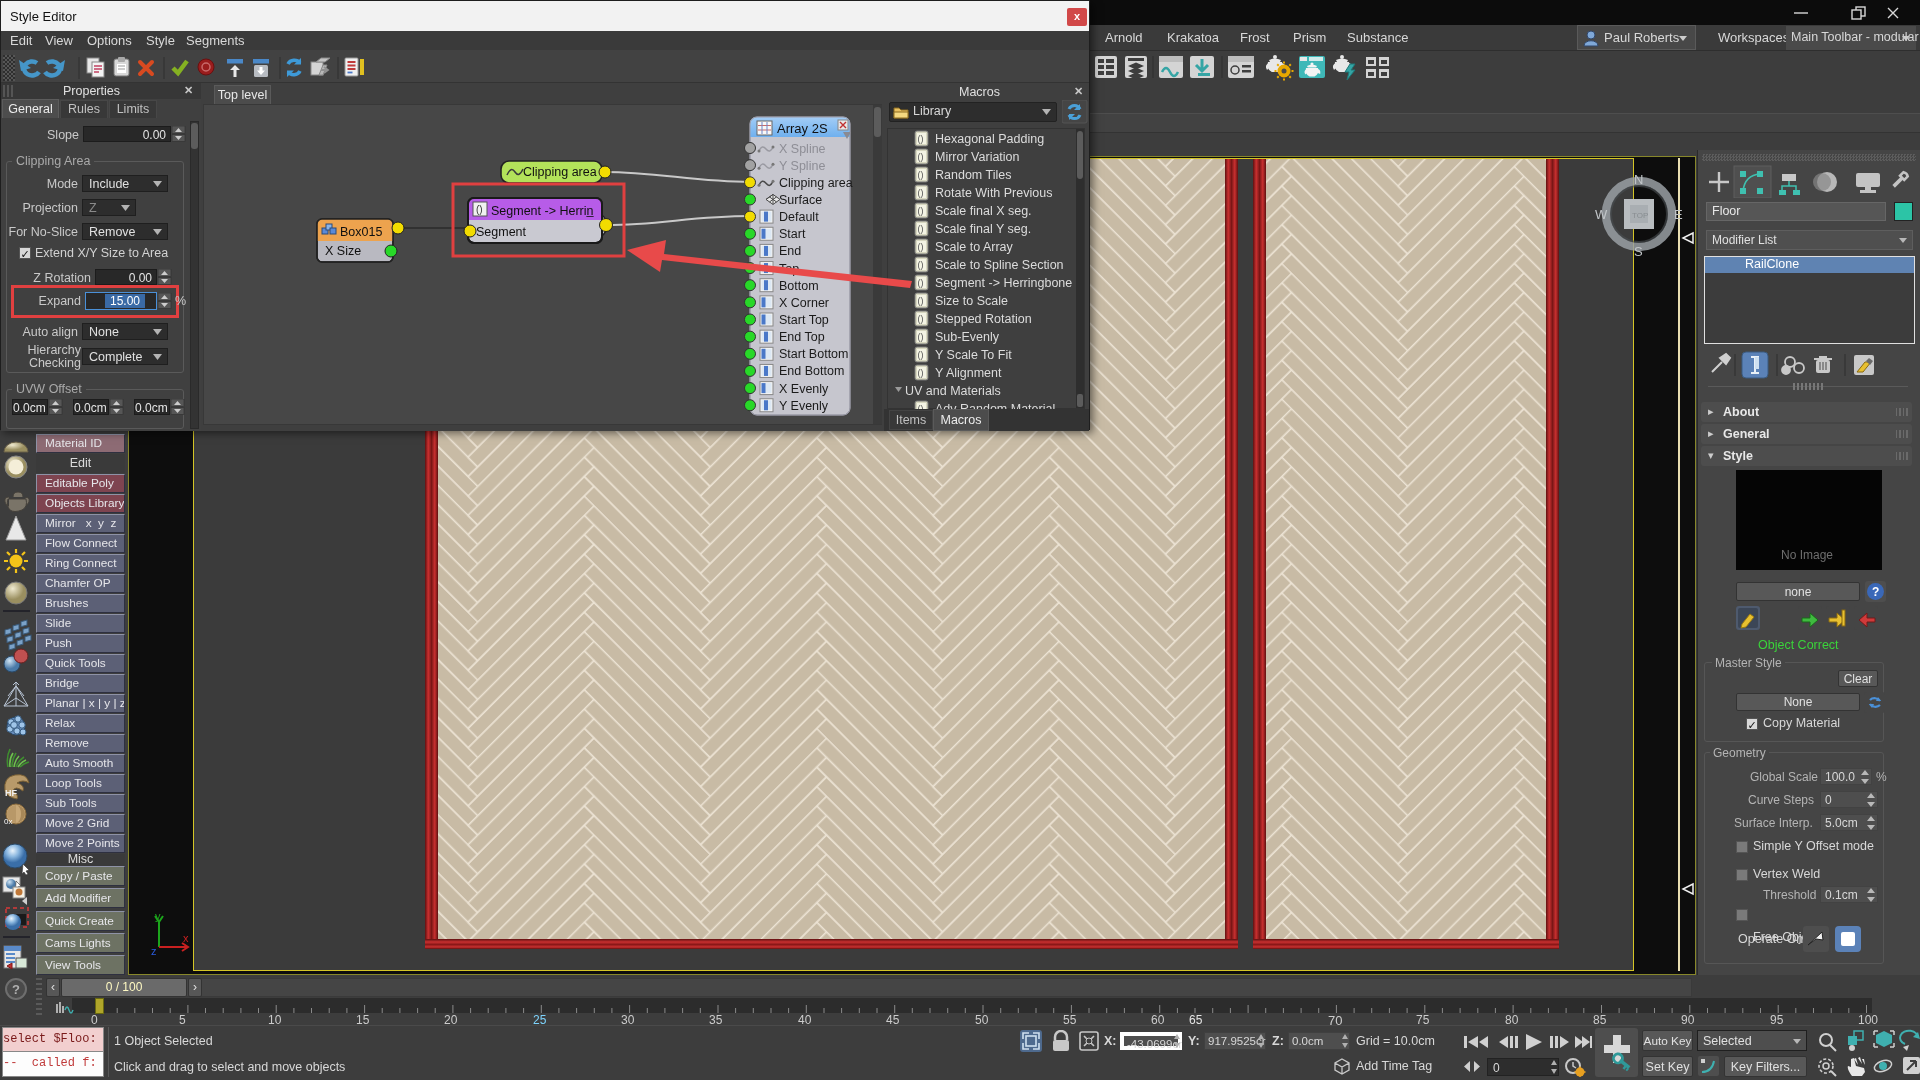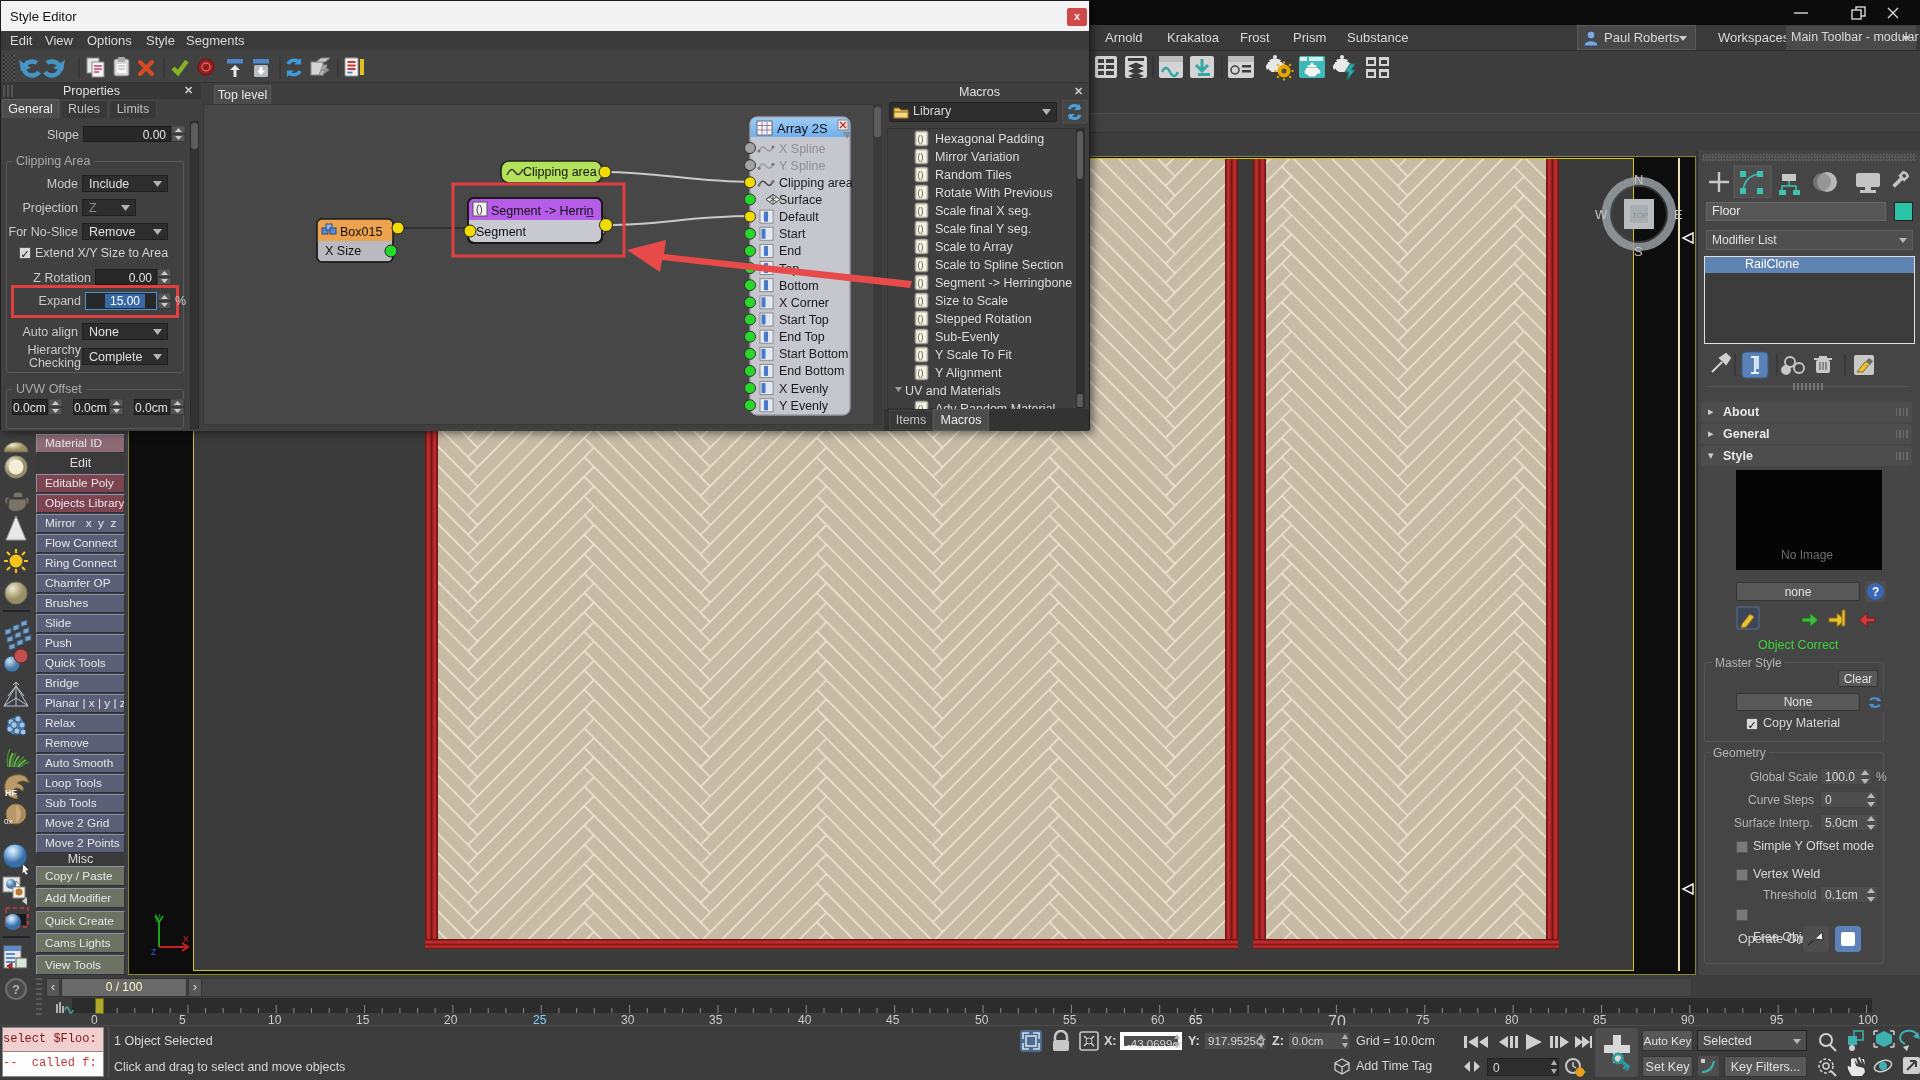--- a/index.html
+++ b/index.html
@@ -674,21 +674,21 @@
 <div class="abs" style="left:444px;top:38px;width:30px;color:#cccccc;font-size:12px;">20</div>
 <div class="abs" style="left:533px;top:38px;width:30px;color:#7dd3fc;font-size:12px;">25</div>
 <div class="abs" style="left:621px;top:38px;width:30px;color:#cccccc;font-size:12px;">30</div>
 <div class="abs" style="left:709px;top:38px;width:30px;color:#cccccc;font-size:12px;">35</div>
 <div class="abs" style="left:798px;top:38px;width:30px;color:#cccccc;font-size:12px;">40</div>
 <div class="abs" style="left:886px;top:38px;width:30px;color:#cccccc;font-size:12px;">45</div>
 <div class="abs" style="left:975px;top:38px;width:30px;color:#cccccc;font-size:12px;">50</div>
 <div class="abs" style="left:1063px;top:38px;width:30px;color:#cccccc;font-size:12px;">55</div>
 <div class="abs" style="left:1151px;top:38px;width:30px;color:#cccccc;font-size:12px;">60</div>
 <div class="abs" style="left:1189px;top:38px;width:30px;color:#e5e5e5;font-size:12px;">65</div>
-<div class="abs" style="left:1328px;top:38px;width:30px;color:#cccccc;font-size:16px;">70</div>
+<div class="abs" style="left:1328px;top:38px;width:30px;color:#cccccc;font-size:13px;">70</div>
 <div class="abs" style="left:1416px;top:38px;width:30px;color:#cccccc;font-size:12px;">75</div>
 <div class="abs" style="left:1505px;top:38px;width:30px;color:#cccccc;font-size:12px;">80</div>
 <div class="abs" style="left:1593px;top:38px;width:30px;color:#cccccc;font-size:12px;">85</div>
 <div class="abs" style="left:1681px;top:38px;width:30px;color:#cccccc;font-size:12px;">90</div>
 <div class="abs" style="left:1770px;top:38px;width:30px;color:#cccccc;font-size:12px;">95</div>
 <div class="abs" style="left:1858px;top:38px;width:30px;color:#cccccc;font-size:12px;">100</div>
 <div class="abs" style="left:95px;top:23px;width:9px;height:16px;background:#b0a62a;border:1px solid #6a6a10;"></div>
 <svg class="abs" style="left:56px;top:27px;" width="18" height="14">
         <g fill="#b0b0b0">
           <rect x="0" y="2" width="2" height="9"></rect>

